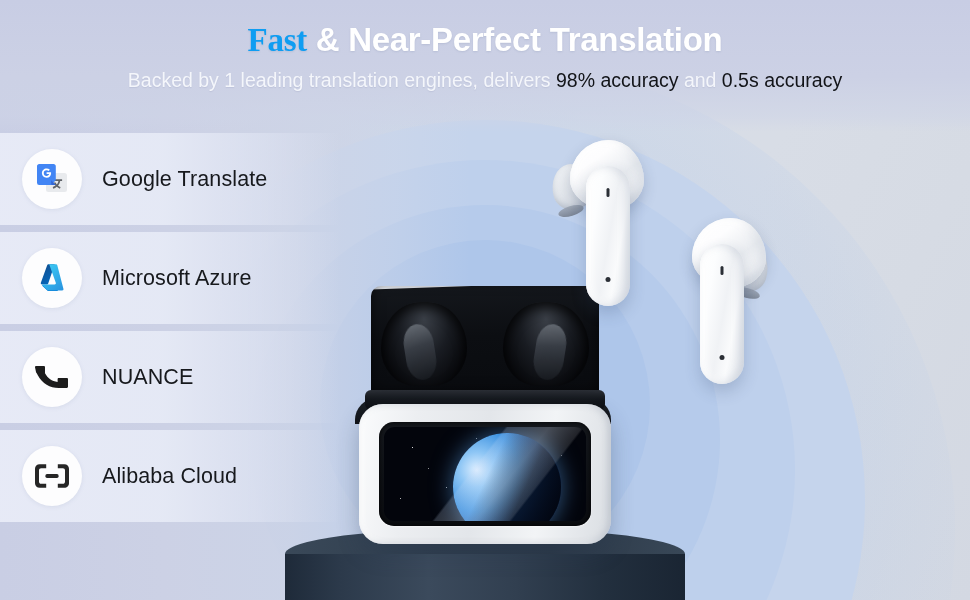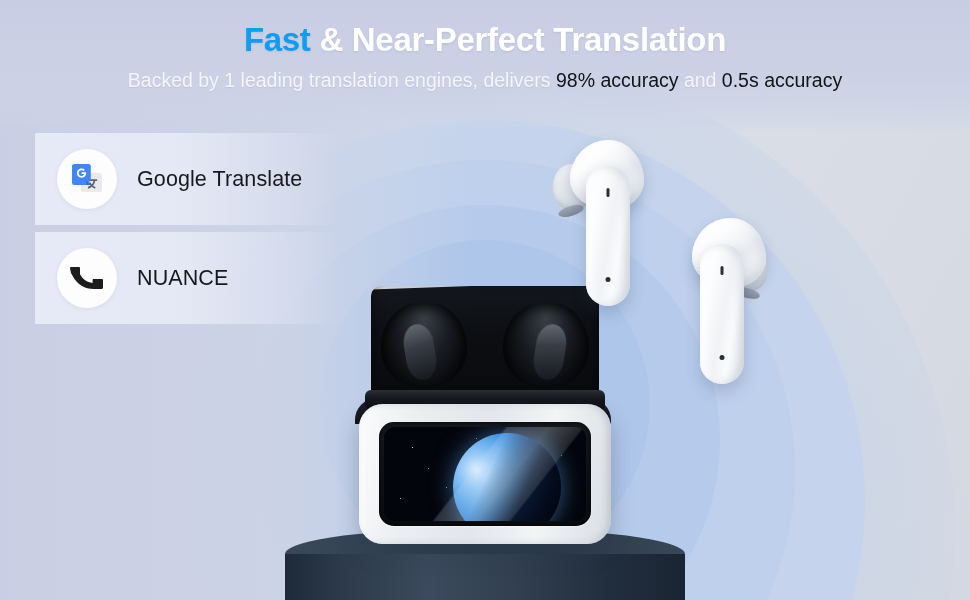--- a/index.html
+++ b/index.html
@@ -41,29 +41,29 @@
     background:linear-gradient(180deg,#c8cde4 0%,#ccd1e5 58%,rgba(206,212,231,.55) 88%,rgba(206,212,231,0) 100%);
   }
 
   
   #header { position:absolute; left:0; top:0; width:970px; z-index:40; text-align:center; }
   #title {
     font-size:33px; font-weight:bold; letter-spacing:-.3px;
     color:#ffffff; padding-top:23px; line-height:1.05;
     text-shadow:0 1px 2px rgba(120,130,165,.22);
   }
-  #title .accent { color:#0f9df2; }
+  #title .accent { color:#0f9df2;font-family:Liberation Serif, serif; }
   #subtitle {
     margin-top:12px; font-size:19.5px; color:#f4f6fb; line-height:1.1;
     text-shadow:0 1px 1px rgba(120,130,165,.18);
   }
   #subtitle b { color:#121418; font-weight:normal; text-shadow:none; }
 
   
-  #engines { position:absolute; left:0; top:133px; width:340px; z-index:40;padding-left:35px; }
+  #engines { position:absolute; left:0; top:133px; width:340px; z-index:40; }
   .engine-row {
     position:relative;
     height:92px; margin-bottom:7px;
     display:flex; align-items:center;
     background:linear-gradient(90deg,rgba(232,235,247,.96) 0%,rgba(230,234,246,.94) 48%,rgba(226,231,245,.55) 76%,rgba(222,228,243,0) 100%);
   }
   .engine-badge {
     width:60px; height:60px; margin-left:22px; flex:0 0 60px;
     border-radius:50%; background:#fdfdfe;
     display:flex; align-items:center; justify-content:center;
@@ -297,25 +297,55 @@
           <rect x="12" y="12" width="21" height="19" rx="2.5" fill="#e8eaed"></rect>
           <path d="M19.5 18.2h8.6v1.7h-1.9c-.4 2-1.2 3.5-2.2 4.6 .8.7 1.7 1.2 2.6 1.5l-.7 1.7c-1.2-.4-2.3-1.1-3.2-1.9-1 .9-2.2 1.5-3.4 1.9l-.6-1.7c1-.3 2-.8 2.8-1.4-.8-.9-1.4-2-1.7-3.1h1.8c.3.7.7 1.4 1.2 1.9 .8-.8 1.3-1.9 1.6-3.5h-5.5z" fill="#5f6368"></path>
           <path d="M3 5.2C3 3.99 3.99 3 5.2 3h14.4c1.21 0 2.2.99 2.2 2.2v14.1l-4.6 4.6H5.2A2.2 2.2 0 0 1 3 21.7z" fill="#4285f4"></path>
           <path d="M17.2 19.3 22 24.1h-4.8z" fill="#3367d6"></path>
           <path d="M12.6 7.4c-2.6 0-4.7 2.1-4.7 4.7s2.1 4.7 4.7 4.7c2.7 0 4.5-1.9 4.5-4.6 0-.3 0-.6-.08-.9h-4.42v1.74h2.54c-.23 1.1-1.2 1.9-2.54 1.9a2.84 2.84 0 1 1 0-5.68c.76 0 1.45.28 1.98.77l1.3-1.3a4.6 4.6 0 0 0-3.28-1.33z" fill="#ffffff"></path>
         </svg>
       </div>
       <div class="engine-label">Google Translate</div>
     </div>
 
+    <div class="engine-row">
+      <div class="engine-badge">
+        <svg width="36" height="36" viewBox="0 0 36 36">
+          <defs>
+            <linearGradient id="azL" x1="0" y1="0" x2="0.6" y2="1">
+              <stop offset="0" stop-color="#114a8b"></stop>
+                <stop offset="1" stop-color="#0669bc"></stop>
+            </linearGradient>
+            <linearGradient id="azR" x1="0.2" y1="0" x2="1" y2="1">
+              <stop offset="0" stop-color="#3ccbf4"></stop>
+                <stop offset="1" stop-color="#2892df"></stop>
+            </linearGradient>
+          </defs>
+          <path d="M14.4 4.3h6.3L14.2 23.5a1.3 1.3 0 0 1-1.23.88H8.07a1.3 1.3 0 0 1-1.23-1.72L13.17 5.18a1.3 1.3 0 0 1 1.23-.88z" fill="url(#azL)"></path>
+          <path d="M23.6 24.9H8.9a.6.6 0 0 0-.41 1.04l5.1 4.76a1.3 1.3 0 0 0 .89.35h9.3z" fill="#0078d4"></path>
+          <path d="M22.05 4.3h-7.73a1.2 1.2 0 0 1 1.14.82l6.33 17.54a1.3 1.3 0 0 1-1.23 1.72H8.9a.6.6 0 0 0-.41 1.04l5.1 4.76a1.3 1.3 0 0 0 .89.35h13.7a1.3 1.3 0 0 0 1.23-1.72L23.28 5.18a1.3 1.3 0 0 0-1.23-.88z" fill="url(#azR)"></path>
+        </svg>
+      </div>
+      <div class="engine-label">Microsoft Azure</div>
+    </div>
 
     <div class="engine-row">
       <div class="engine-badge">
         <svg width="38" height="26" viewBox="0 0 38 26">
           <path d="M2 3.2c0-.7.5-1.2 1.2-1.2h7.6c.7 0 1.2.5 1.2 1.2v6.1c2.9 5.1 6.7 8 12.6 8.7v-2.9c0-.7.5-1.2 1.2-1.2h8.0c.7 0 1.2.5 1.2 1.2v7.6c0 .7-.5 1.2-1.2 1.2h-8.0c-8.9 0-16.4-4.2-21.0-12.7-.5-.9-.8-1.4-1.6-2.6-.1-.2-.2-.4-.2-.7z" fill="#1c1c1c"></path>
         </svg>
       </div>
       <div class="engine-label">NUANCE</div>
     </div>
 
+    <div class="engine-row">
+      <div class="engine-badge">
+        <svg width="38" height="28" viewBox="0 0 38 28">
+          <path d="M13.2 2.2H6.6C4.0 2.2 2 4.25 2 6.8v14.4c0 2.55 2.0 4.6 4.6 4.6h6.6v-4.0H8.1c-1.2 0-2.1-.95-2.1-2.1V8.3c0-1.15.9-2.1 2.1-2.1h5.1z" fill="#262626"></path>
+          <path d="M24.8 2.2h6.6c2.6 0 4.6 2.05 4.6 4.6v14.4c0 2.55-2.0 4.6-4.6 4.6h-6.6v-4.0h5.1c1.2 0 2.1-.95 2.1-2.1V8.3c0-1.15-.9-2.1-2.1-2.1h-5.1z" fill="#262626"></path>
+          <rect x="12.4" y="12.1" width="13.2" height="3.8" rx="1.6" fill="#262626"></rect>
+        </svg>
+      </div>
+      <div class="engine-label">Alibaba Cloud</div>
+    </div>
 
   </div>
 </div>
 
 </body></html>

